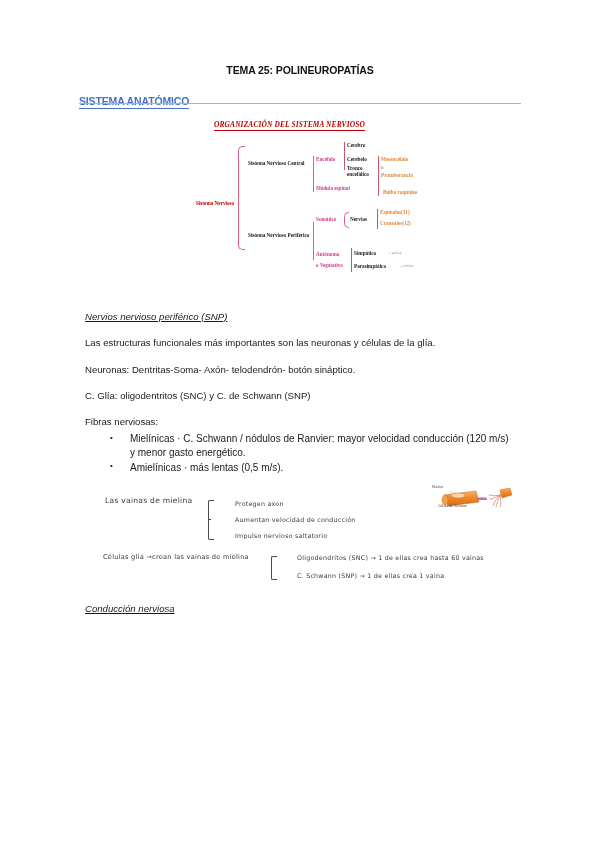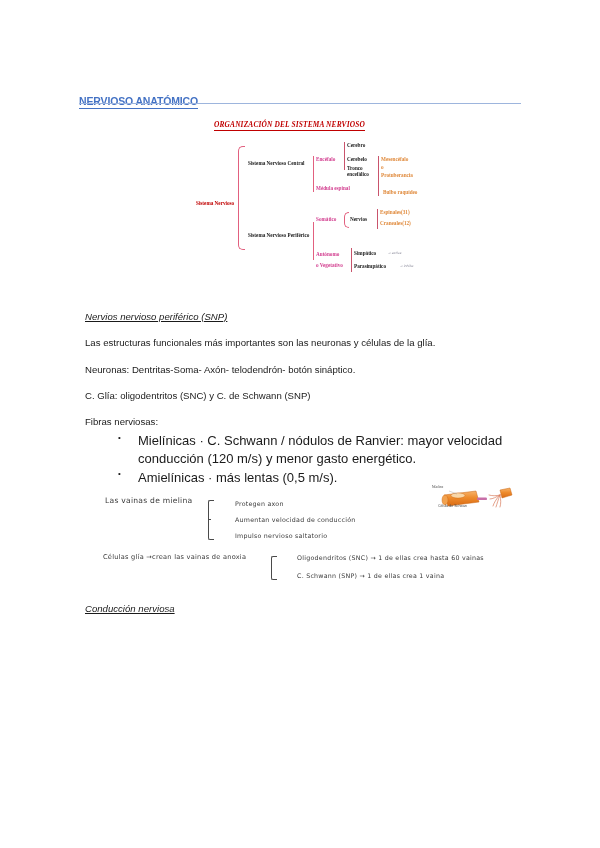--- a/index.html
+++ b/index.html
@@ -127,26 +127,26 @@
   .para {
     position: absolute;
     left: 85px;
     width: 432px;
     font-size: 9.6px;
     line-height: 1.42;
     color: #1a1a1a;
   }
   .bullets {
     position: absolute;
-    left: 112px;
+    left: 104px;
     width: 410px;
     margin: 0;
     padding: 0;
     list-style: none;
-    font-size: 13px;
+    font-size: 10px;
     line-height: 1.38;
     color: #1a1a1a;
   }
   .bullets li {
     position: relative;
     padding-left: 26px;
     margin-bottom: 1px;
   }
   .bullets li::before {
     content: "\2022";
@@ -196,23 +196,24 @@
     color: #4a4a4a;
     font-family: "Liberation Sans", sans-serif;
     white-space: nowrap;
   }
 </style>
 </head>
 <body>
 
 <div class="page">
 
+  <div class="doc-title">TEMA 25: POLINEUROPATÍAS</div>
 
   <div class="section-heading-wrap">
-    <span class="section-heading">NERVIOSO ANATÓMICO</span>
+    <span class="section-heading">SISTEMA ANATÓMICO</span>
   </div>
   <div class="section-rule"></div>
 
   <div class="diagram">
 
     <div class="diag-title">ORGANIZACIÓN DEL SISTEMA NERVIOSO</div>
 
     <div class="d-lbl d-red" style="top:82px;left:0px;">
       <span>Sistema Nervioso</span>
     </div>
@@ -306,21 +307,21 @@
     <li>Amielínicas · más lentas (0,5 m/s).</li>
   </ul>
 
   <div class="hand hw-main" style="top:496px;left:86px;">Las vainas de mielina</div>
   <div class="hw-brk" style="top:500px;left:208px;width:5px;height:38px;"></div>
   <div class="hw-tick" style="top:519px;left:208px;"></div>
   <div class="hand hw-sub" style="top:500px;left:216px;">Protegen axon</div>
   <div class="hand hw-sub" style="top:516px;left:216px;">Aumentan velocidad de  conducción</div>
   <div class="hand hw-sub" style="top:532px;left:216px;">Impulso nervioso  saltatorio</div>
 
-  <div class="hand hw-sub" style="top:553px;left:84px;font-size:6.6px;">Células glía →crean  las vainas de anoxia</div>
+  <div class="hand hw-sub" style="top:553px;left:84px;font-size:6.6px;">Células glía →crean  las vainas de mielina</div>
   <div class="hw-brk" style="top:556px;left:271px;width:5px;height:22px;"></div>
   <div class="hand hw-sub" style="top:554px;left:278px;">Oligodendritos (SNC) → 1 de ellas crea  hasta  60 vainas</div>
   <div class="hand hw-sub" style="top:572px;left:278px;">C. Schwann  (SNP) → 1 de ellas  crea  1 vaina</div>
 
   <div class="schwann">
     <svg width="86" height="44" viewBox="0 0 86 44">
       <defs>
         <linearGradient id="gOr" x1="0" y1="0" x2="0" y2="1">
           <stop offset="0%" stop-color="#f7b36a"></stop>
           <stop offset="45%" stop-color="#ee8b2c"></stop>

